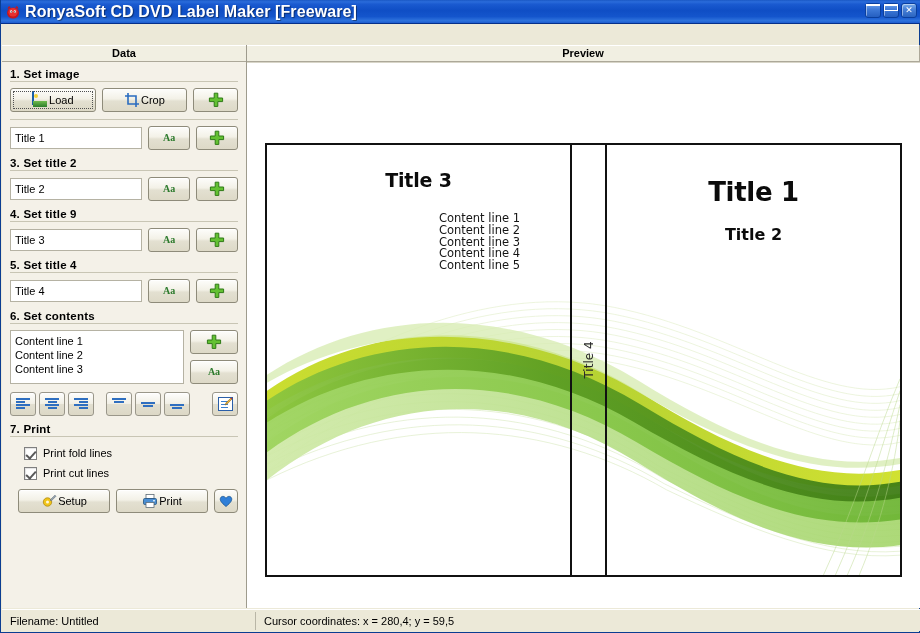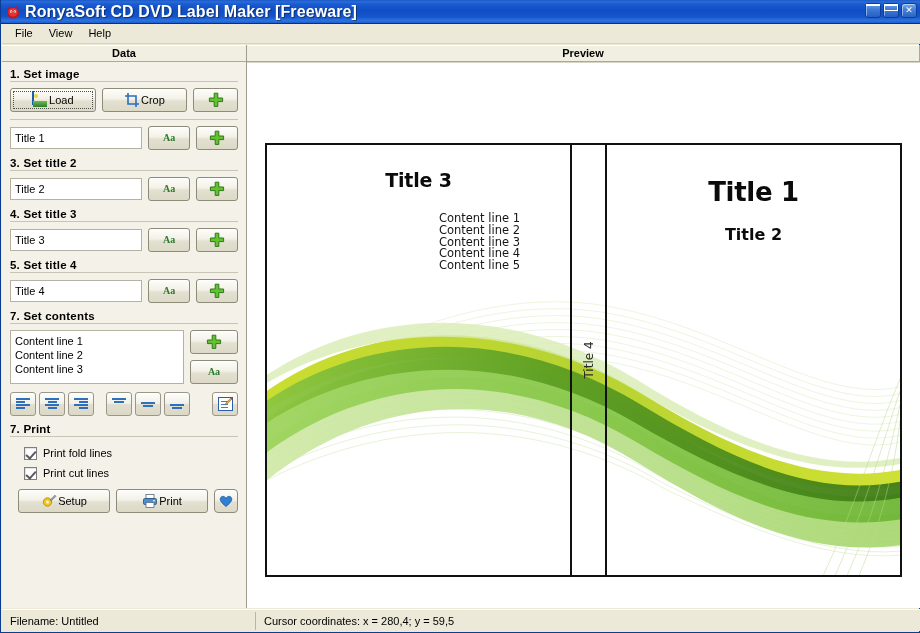--- a/index.html
+++ b/index.html
@@ -598,25 +598,20 @@
         </div>
         <div class="win-btn">
           <span class="wb-max"></span>
         </div>
         <div class="win-btn close">
           <span>✕</span>
         </div>
       </div>
     </div>
 
-    <div class="menubar">
-      <div class="menu-item">File</div>
-      <div class="menu-item">View</div>
-      <div class="menu-item">Help</div>
-    </div>
 
     <div class="main">
 
       <div class="panel-data">
         <div class="panel-header">Data</div>
         <div class="panel-body">
 
           <div class="sec">
             <div class="section-title">1. Set image</div>
             <div class="section-rule"></div>
@@ -677,21 +672,21 @@
                 <span class="ico ico-plus">
                   <svg width="16" height="16" viewBox="0 0 16 16">
                       <path d="M6.2 1.2 h3.6 v4.8 h4.8 v3.6 h-4.8 v4.8 h-3.6 v-4.8 h-4.8 v-3.6 h4.8 z" fill="#63c132" stroke="#2f7a17" stroke-width="1"></path>
                     </svg>
                 </span>
               </div>
             </div>
           </div>
 
           <div class="sec">
-            <div class="section-title">4. Set title 3</div>
+            <div class="section-title">4. Set title 9</div>
             <div class="section-rule"></div>
             <div class="row">
               <span class="input-wrap">
                 <input class="xinput" type="text" value="Title 3" style="">
               </span>
               <div class="xbtn btn-sq">
                 <span class="ico-aa">Aa</span>
               </div>
               <div class="xbtn btn-sq">
                 <span class="ico ico-plus">
@@ -717,21 +712,21 @@
                 <span class="ico ico-plus">
                   <svg width="16" height="16" viewBox="0 0 16 16">
                       <path d="M6.2 1.2 h3.6 v4.8 h4.8 v3.6 h-4.8 v4.8 h-3.6 v-4.8 h-4.8 v-3.6 h4.8 z" fill="#63c132" stroke="#2f7a17" stroke-width="1"></path>
                     </svg>
                 </span>
               </div>
             </div>
           </div>
 
           <div class="sec">
-            <div class="section-title">7. Set contents</div>
+            <div class="section-title">6. Set contents</div>
             <div class="section-rule"></div>
             <div class="row" style="align-items:flex-start;">
               <span class="input-wrap">
                 <textarea class="xtextarea" style="">Content line 1
 Content line 2
 Content line 3</textarea>
               </span>
               <span style="display:flex; flex-direction:column; gap:6px;">
                 <span class="xbtn btn-sq">
                   <span class="ico ico-plus">

